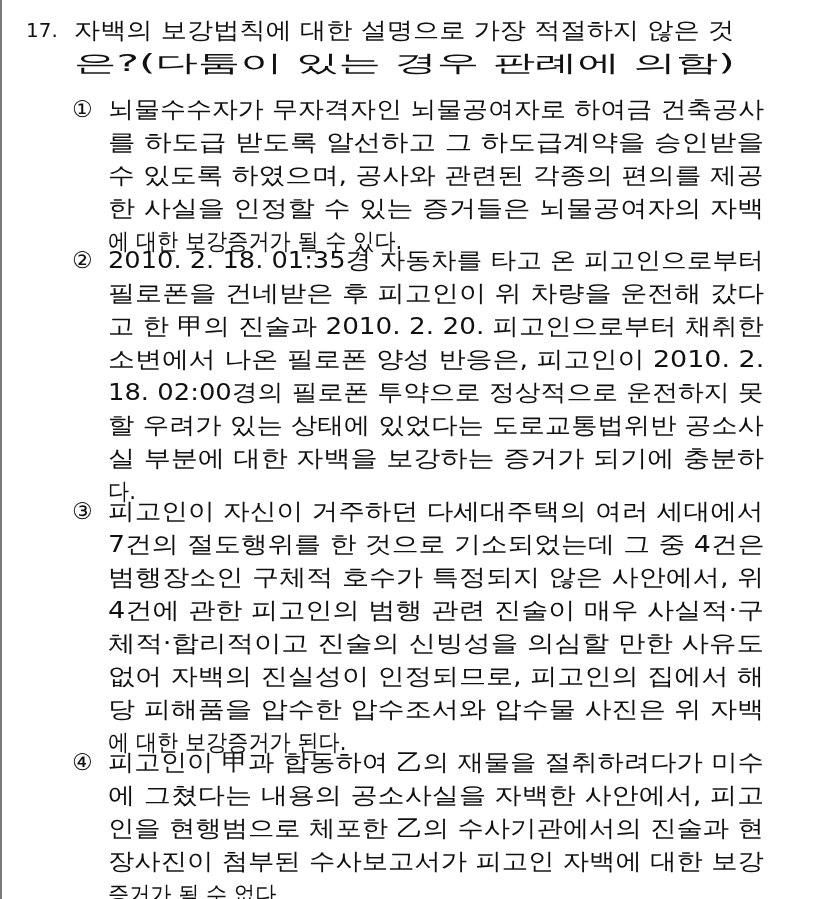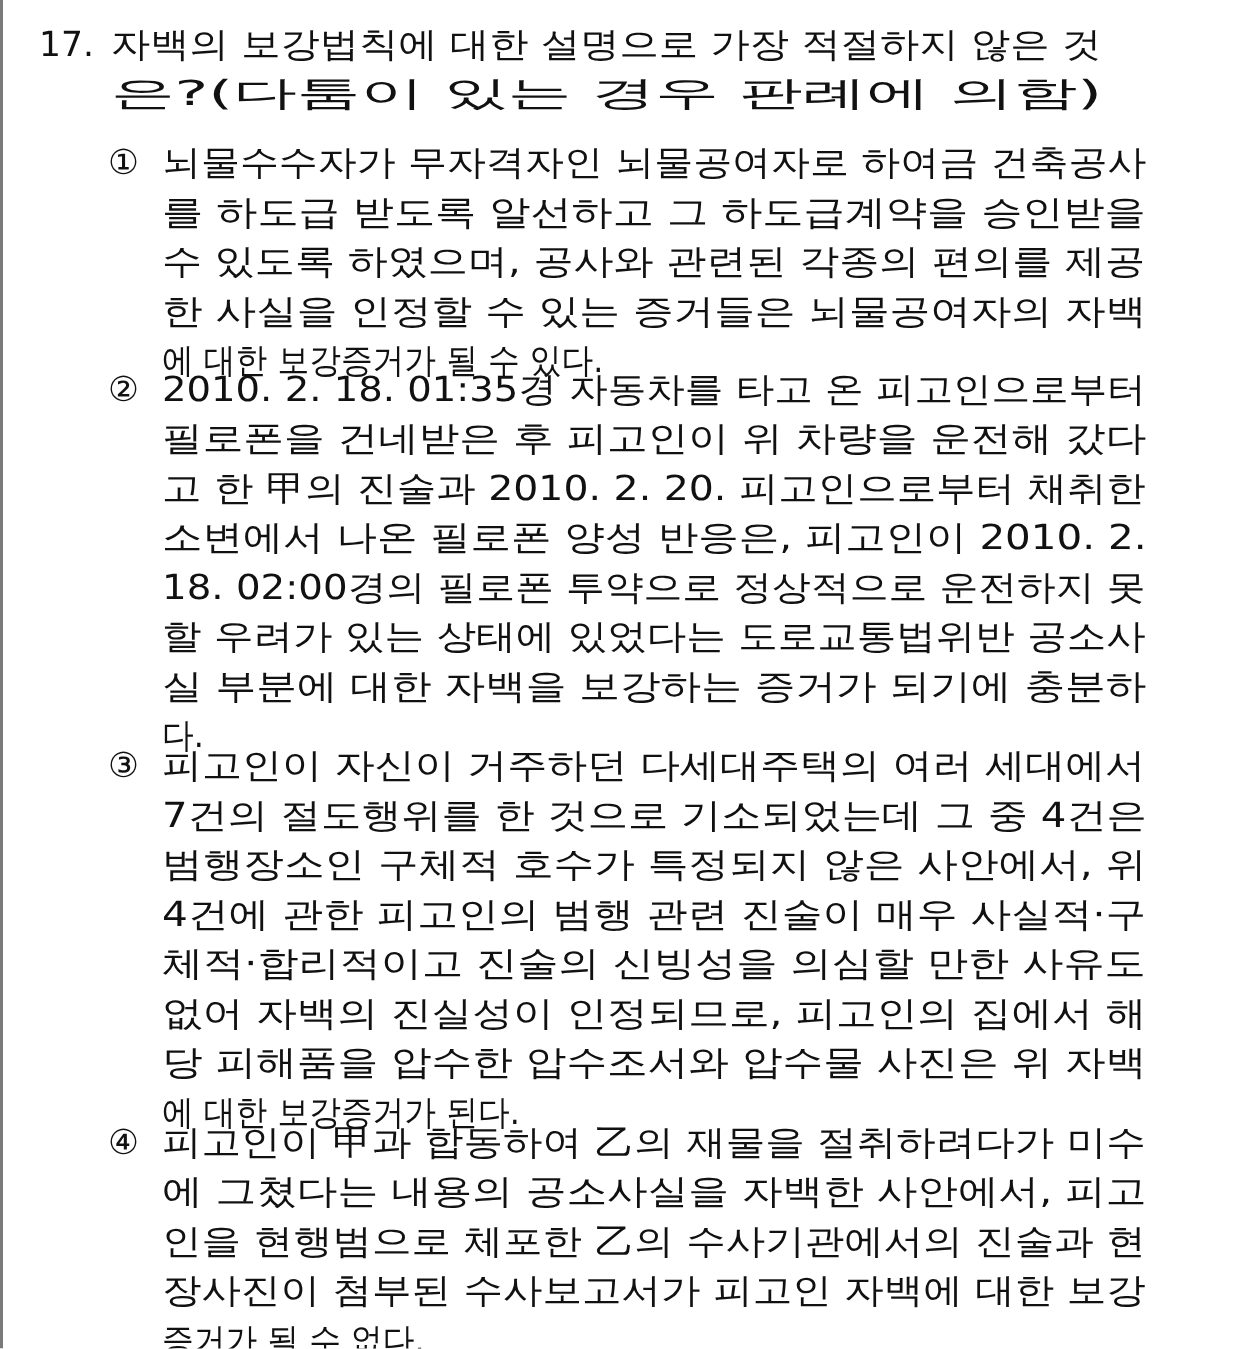--- a/index.html
+++ b/index.html
@@ -2,21 +2,21 @@
 <html><head>
 <meta charset="utf-8">
 <style>
   html, body { margin:0; padding:0; background:#ffffff; }
   body { width:826px; height:899px; position:relative; overflow:hidden;
          font-family: "DejaVu Sans", "Liberation Sans", sans-serif; color:#111111; }
   .frame { position:absolute; left:0; top:0; width:826px; height:899px;
            border-left:2px solid #7a7a7a; box-sizing:border-box; }
   .line { position:absolute; white-space:nowrap; font-size:23px; line-height:32px;
           transform-origin:0 0; letter-spacing:0px; }
-  .qnum { position:absolute; left:24px; top:14px; font-size:23px; line-height:32px; }
+  .qnum { position:absolute; left:24px; top:14px; font-size:20px; line-height:32px; }
   .q { left:72px; }
   .opt-mark { position:absolute; left:70px; font-size:23px; line-height:32px; }
   .o { left:106px; }
 </style>
 </head>
 <body>
 
 <div class="frame">
 
   <div>

